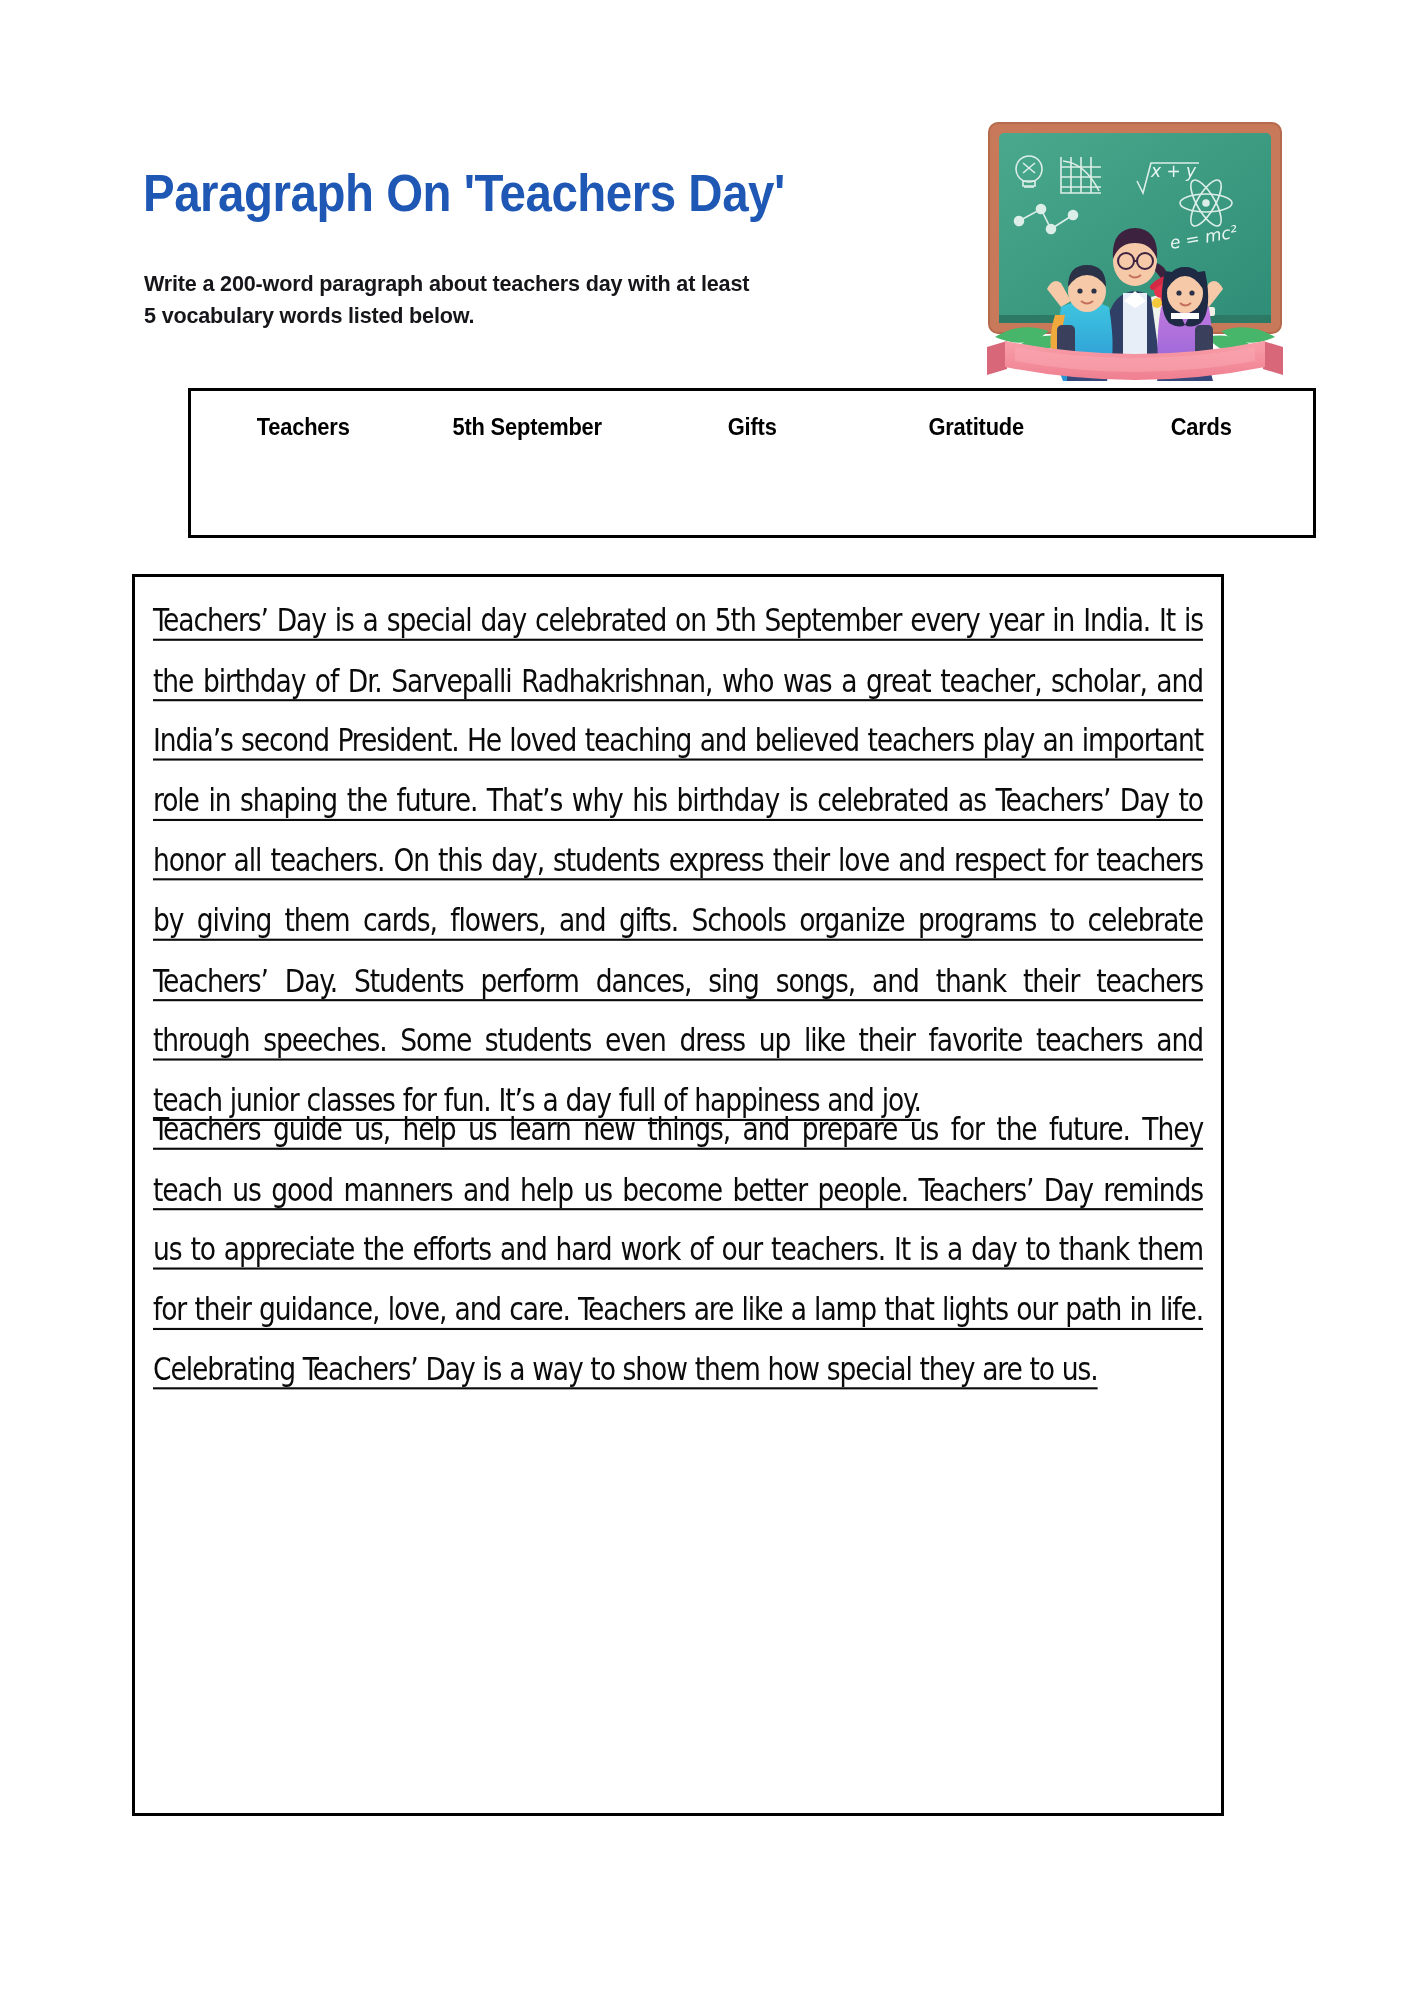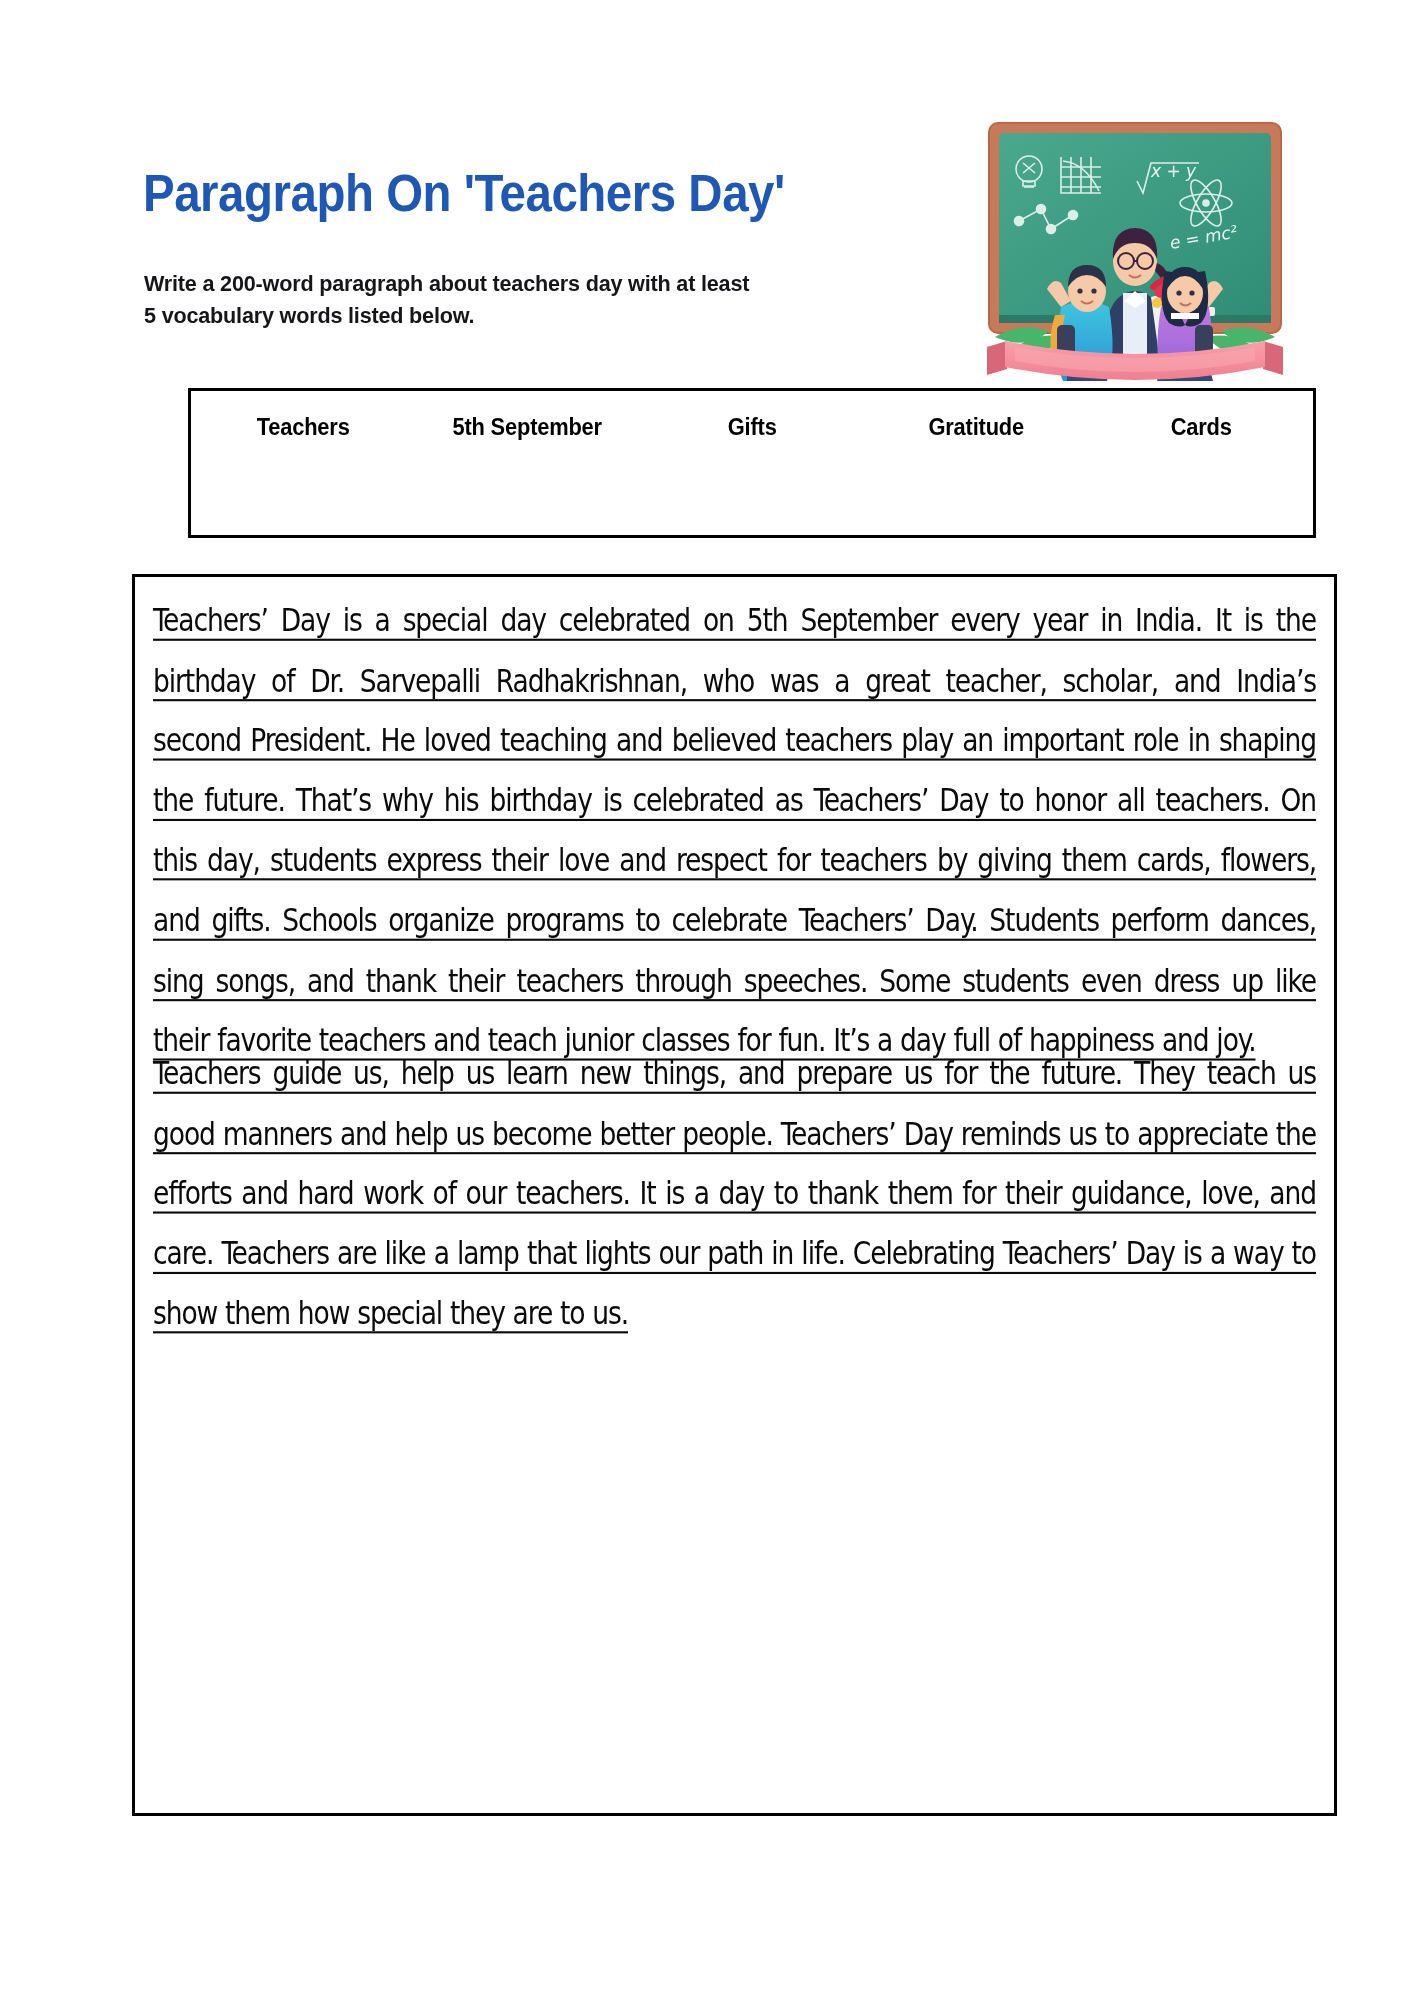--- a/index.html
+++ b/index.html
@@ -84,21 +84,21 @@
     color: #000;
     letter-spacing: -0.2px;
     transform: scaleX(0.95);
   }
 
   
   #writing-box {
     position: absolute;
     left: 132px;
     top: 574px;
-    width: 1205px;
+    width: 1092px;
     height: 1242px;
     border: 3px solid #000;
     box-sizing: border-box;
     background: #fff;
     padding: 14px 18px 0 18px;
   }
   .para {
     font-family: "DejaVu Sans", sans-serif;
     font-size: 29.5px;
     line-height: 56.6px;

